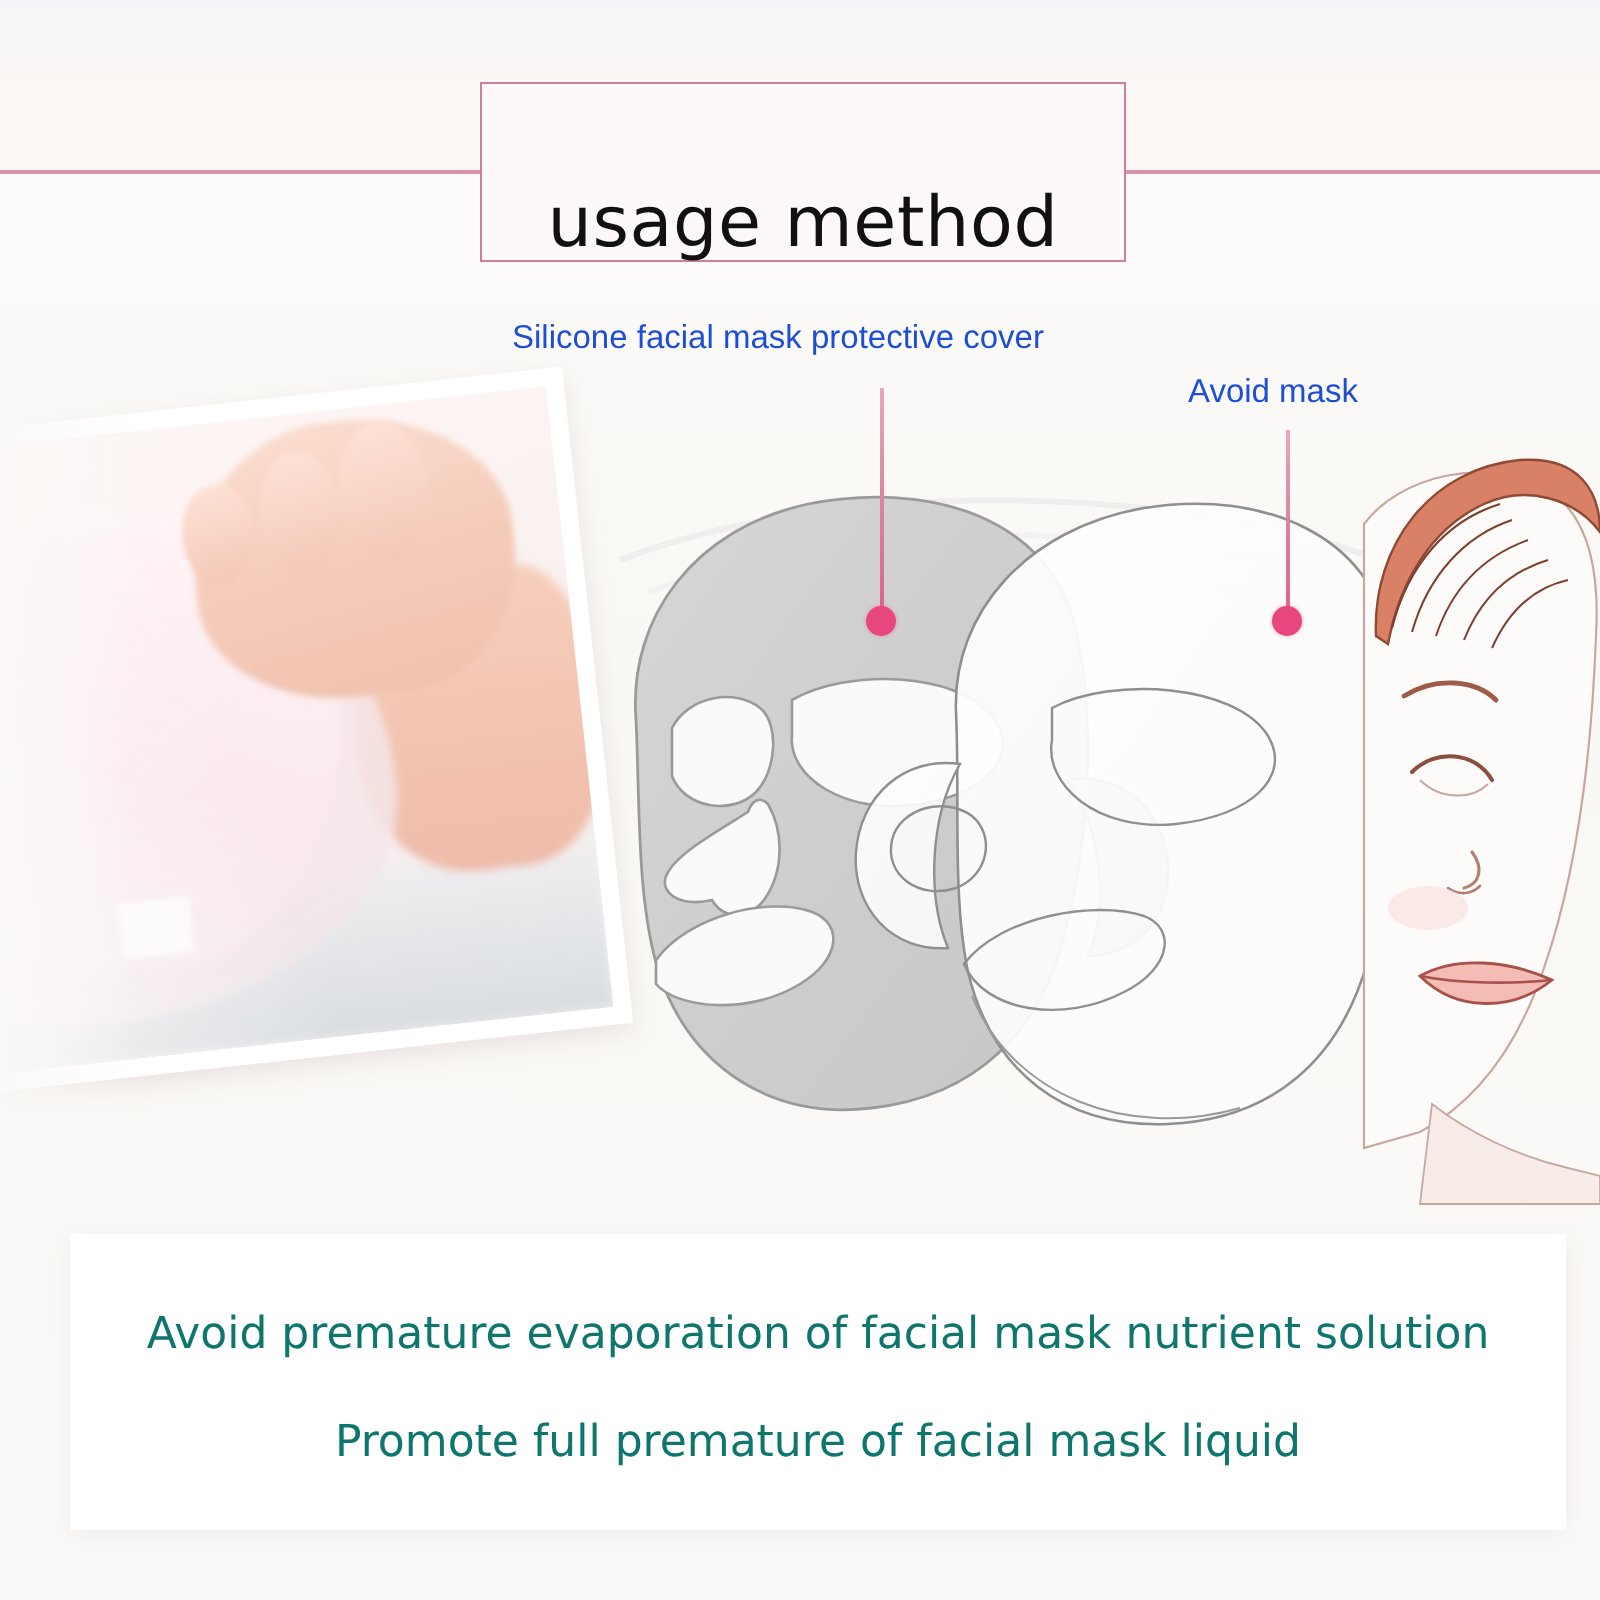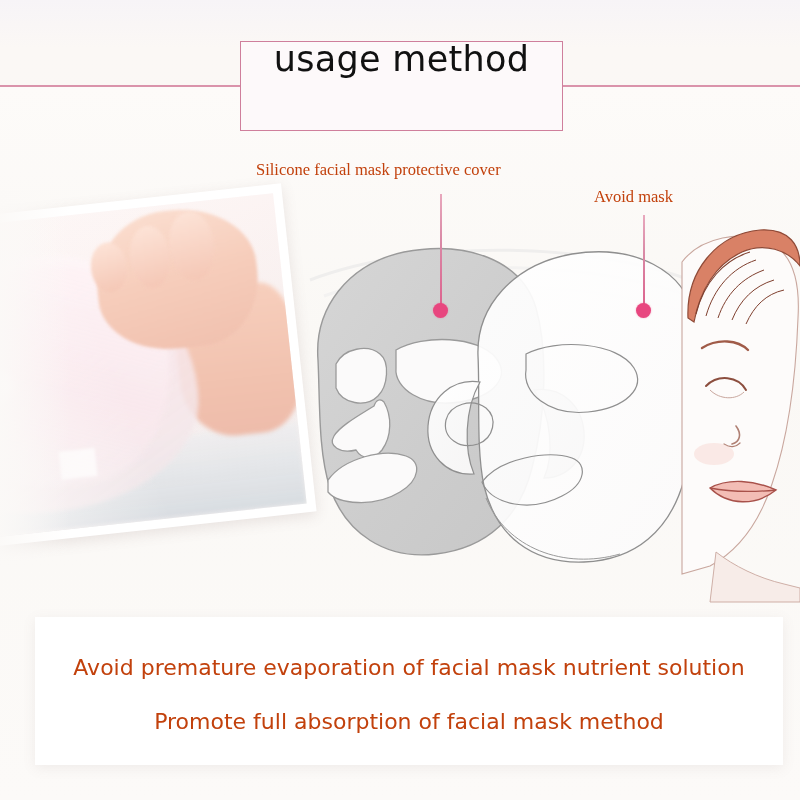--- a/index.html
+++ b/index.html
@@ -25,33 +25,33 @@
   
   .rule{
     position:absolute;left:0;right:0;top:85px;height:2px;
     background:#d4819e;opacity:.85;
   }
   .title-box{
     position:absolute;left:240px;top:41px;width:323px;height:90px;
     border:1.6px solid #cf7f9c;
     background:#fdf9fa;
     box-sizing:border-box;
-    display:flex;align-items:flex-start;justify-content:center;
+    display:flex;align-items:flex-end;justify-content:center;
     z-index:3;
   }
   .title-box .title{
     font-size:35px;color:#111;letter-spacing:.3px;
     font-family:"DejaVu Sans", sans-serif;
     font-weight:400;line-height:1;
   }
 
   
   .label{
-    position:absolute;font-size:16.5px;color:#c2410c;white-space:nowrap;
-    font-family:Liberation Serif, serif;
+    position:absolute;font-size:16.5px;color:#1d4ed8;white-space:nowrap;
+    font-family:Liberation Sans, sans-serif;
   }
   #label-silicone{left:256px;top:160px;}
   #label-facial{left:594px;top:187px;}
 
   .leader{
     position:absolute;width:1.6px;
     background:linear-gradient(180deg,#e8a8bd 0%,#d98aa6 40%,#dd5f8c 100%);
   }
   #leader-1{left:440px;top:194px;height:117px;}
   #leader-2{left:643px;top:215px;height:96px;}
@@ -147,21 +147,21 @@
 
   
   .card{
     position:absolute;left:35px;top:617px;width:748px;height:148px;
     background:#fff;
     box-shadow:0 3px 12px rgba(130,110,110,.10);
     z-index:6;
   }
   .card .line{
     position:absolute;left:0;width:100%;text-align:center;
-    color:#c2410c;font-family:"DejaVu Sans", sans-serif;font-size:22px;
+    color:#0f766e;font-family:"DejaVu Sans", sans-serif;font-size:22px;
     white-space:nowrap;
   }
   #card-line-1{top:38px;}
   #card-line-2{top:92px;}
 </style>
 </head>
 <body>
 
 <div id="stage">
 
@@ -309,16 +309,16 @@
 
   <div class="label" id="label-silicone">Silicone facial mask protective cover</div>
   <div class="label" id="label-facial">Avoid mask</div>
 
   <div class="title-box">
     <span class="title">usage method</span>
   </div>
 
   <div class="card">
     <div class="line" id="card-line-1">Avoid premature evaporation of facial mask nutrient solution</div>
-    <div class="line" id="card-line-2">Promote full absorption of facial mask method</div>
+    <div class="line" id="card-line-2">Promote full premature of facial mask liquid</div>
   </div>
 
 </div>
 
 </body></html>

